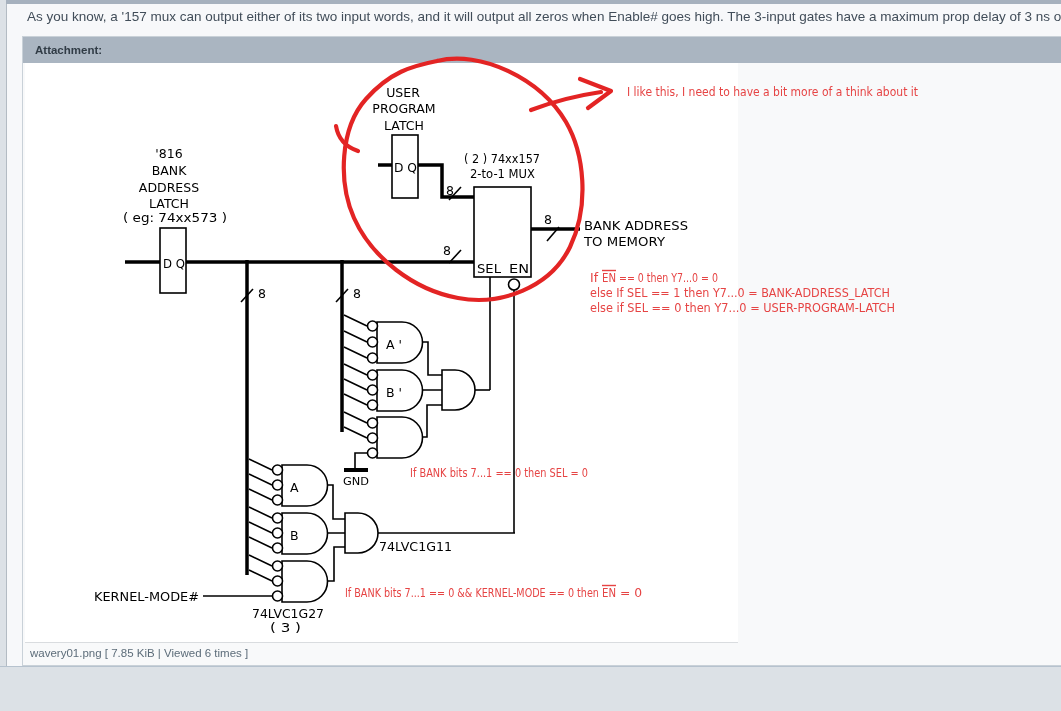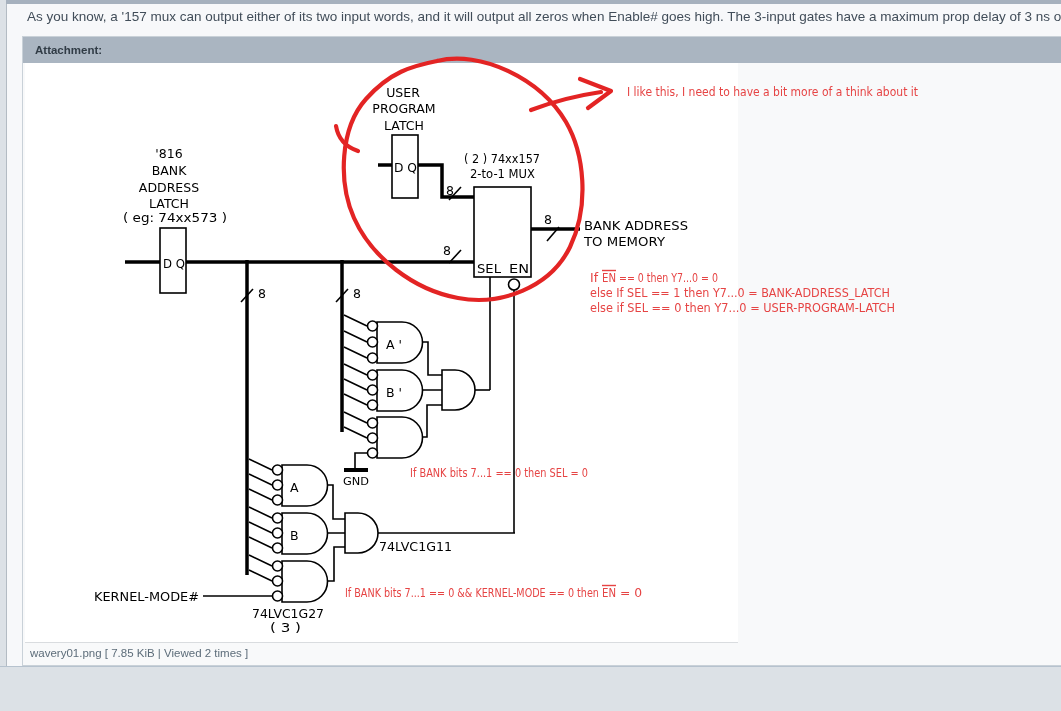--- a/index.html
+++ b/index.html
@@ -26,21 +26,21 @@
 
 <div class="left-strip"></div>
 <div class="top-bar"></div>
 <div class="post-text">As you know, a '157 mux can output either of its two input words, and it will output all zeros when Enable# goes high. The 3-input gates have a maximum prop delay of 3 ns or les</div>
 
 <div class="attach-panel">
   <div class="attach-header">
     <span>Attachment:</span>
   </div>
   <div class="attach-image"></div>
-  <div class="attach-caption">wavery01.png [ 7.85 KiB | Viewed 2 times ]</div>
+  <div class="attach-caption">wavery01.png [ 7.85 KiB | Viewed 6 times ]</div>
 </div>
 <div class="bottom-area"></div>
 
 <svg class="overlay" width="1061" height="711" viewBox="0 0 1061 711">
 
   <g stroke="#000" stroke-width="3.5" fill="none">
     <path d="M125,262 H474"></path>
     <path d="M247,260 V575"></path>
     <path d="M342,260 V432"></path>
     <path d="M378,165 H392"></path>

